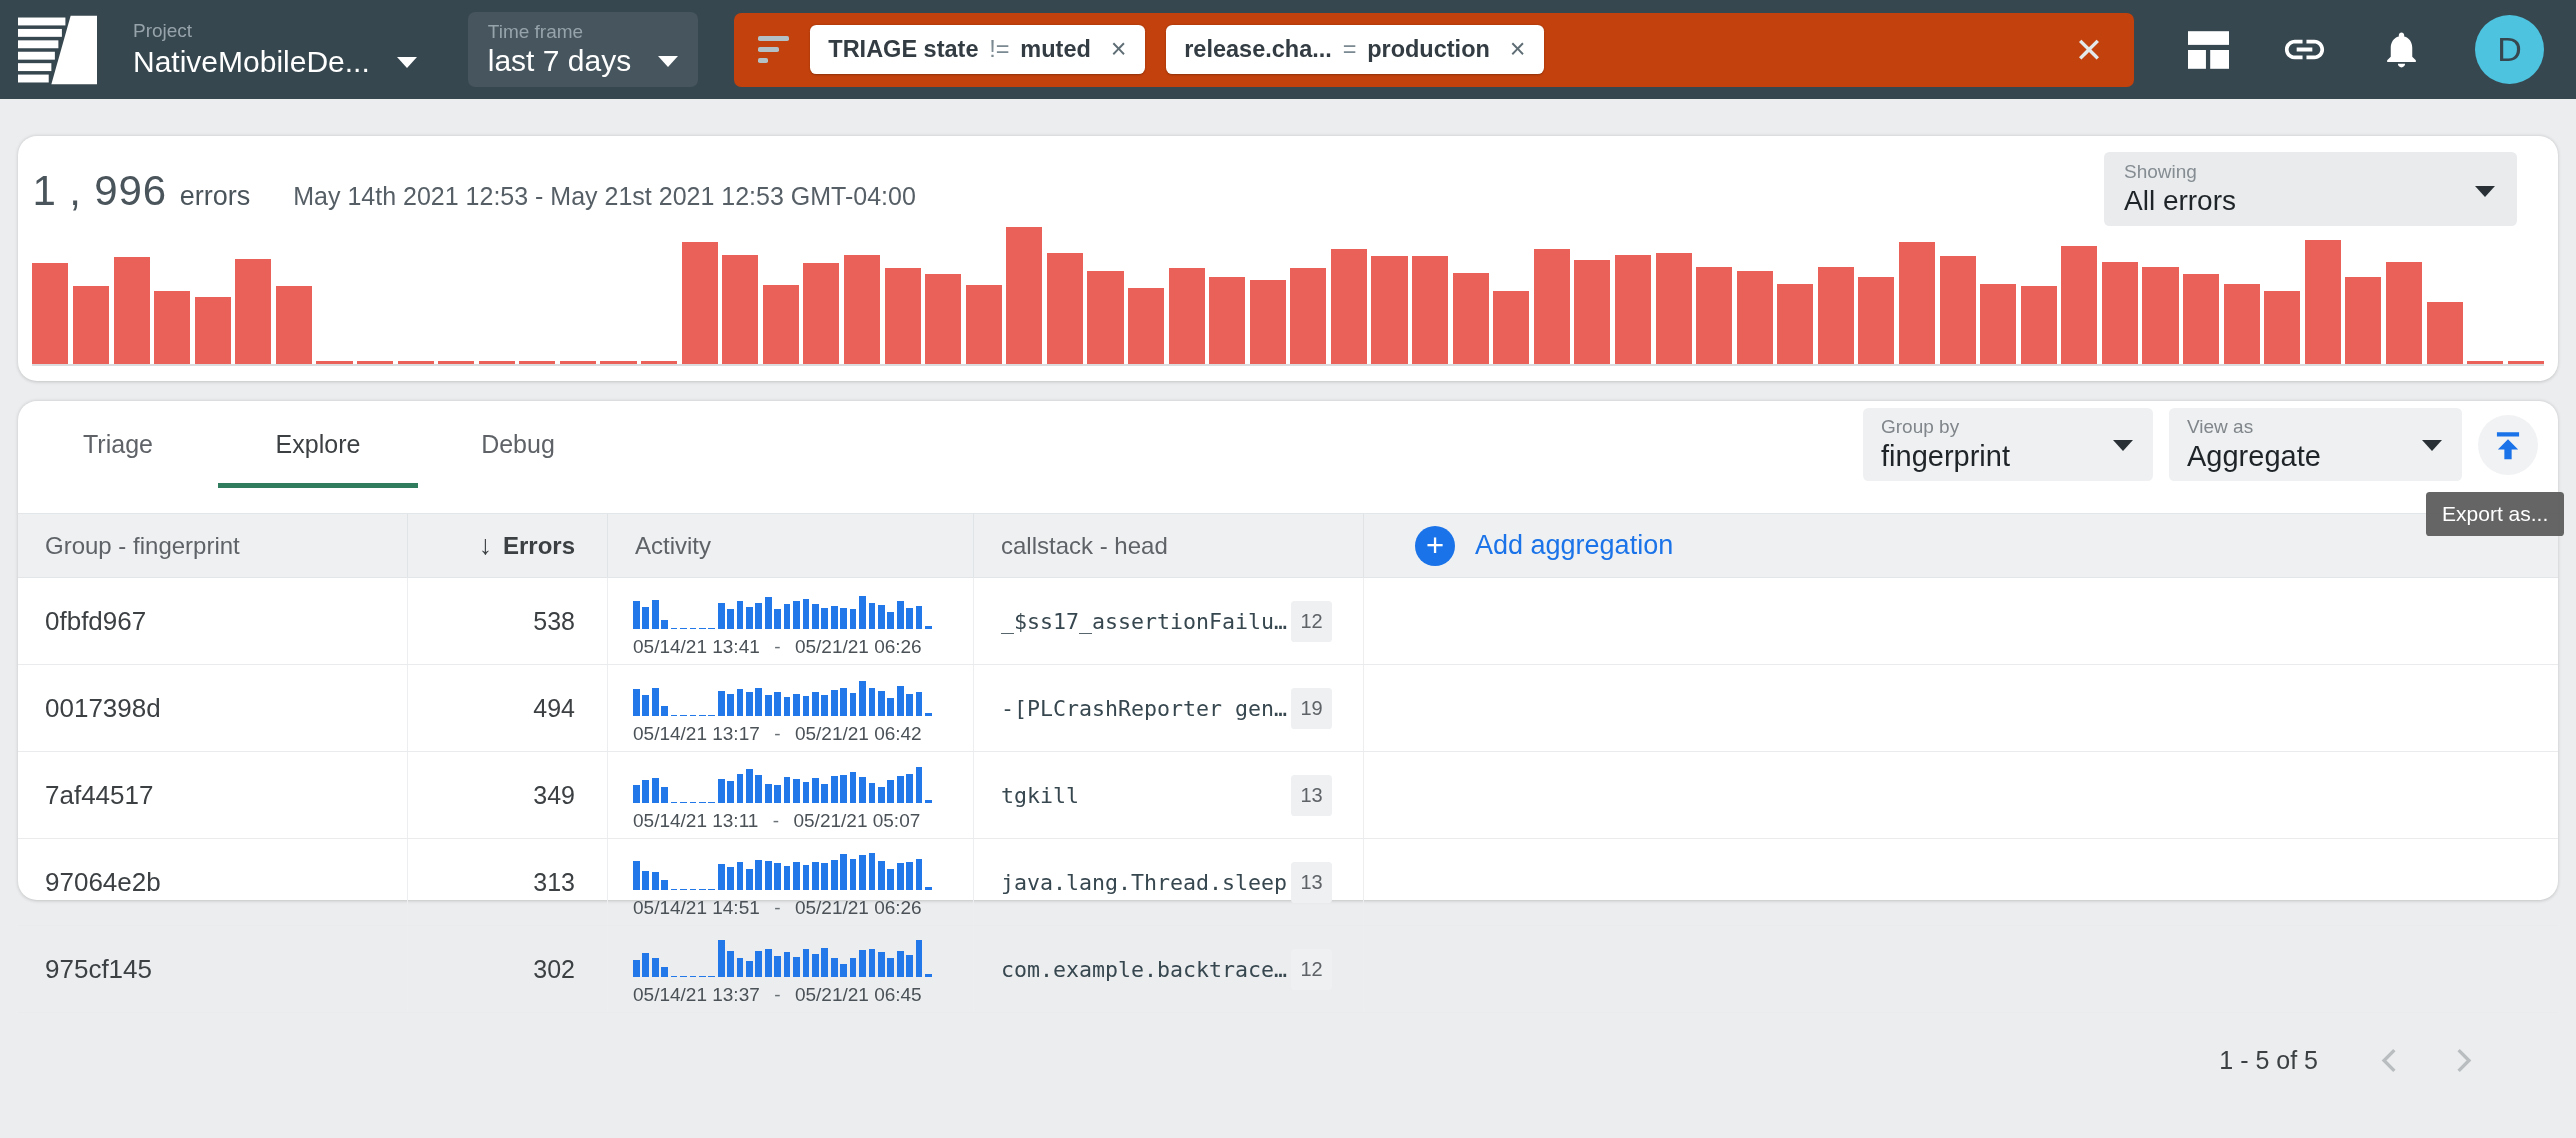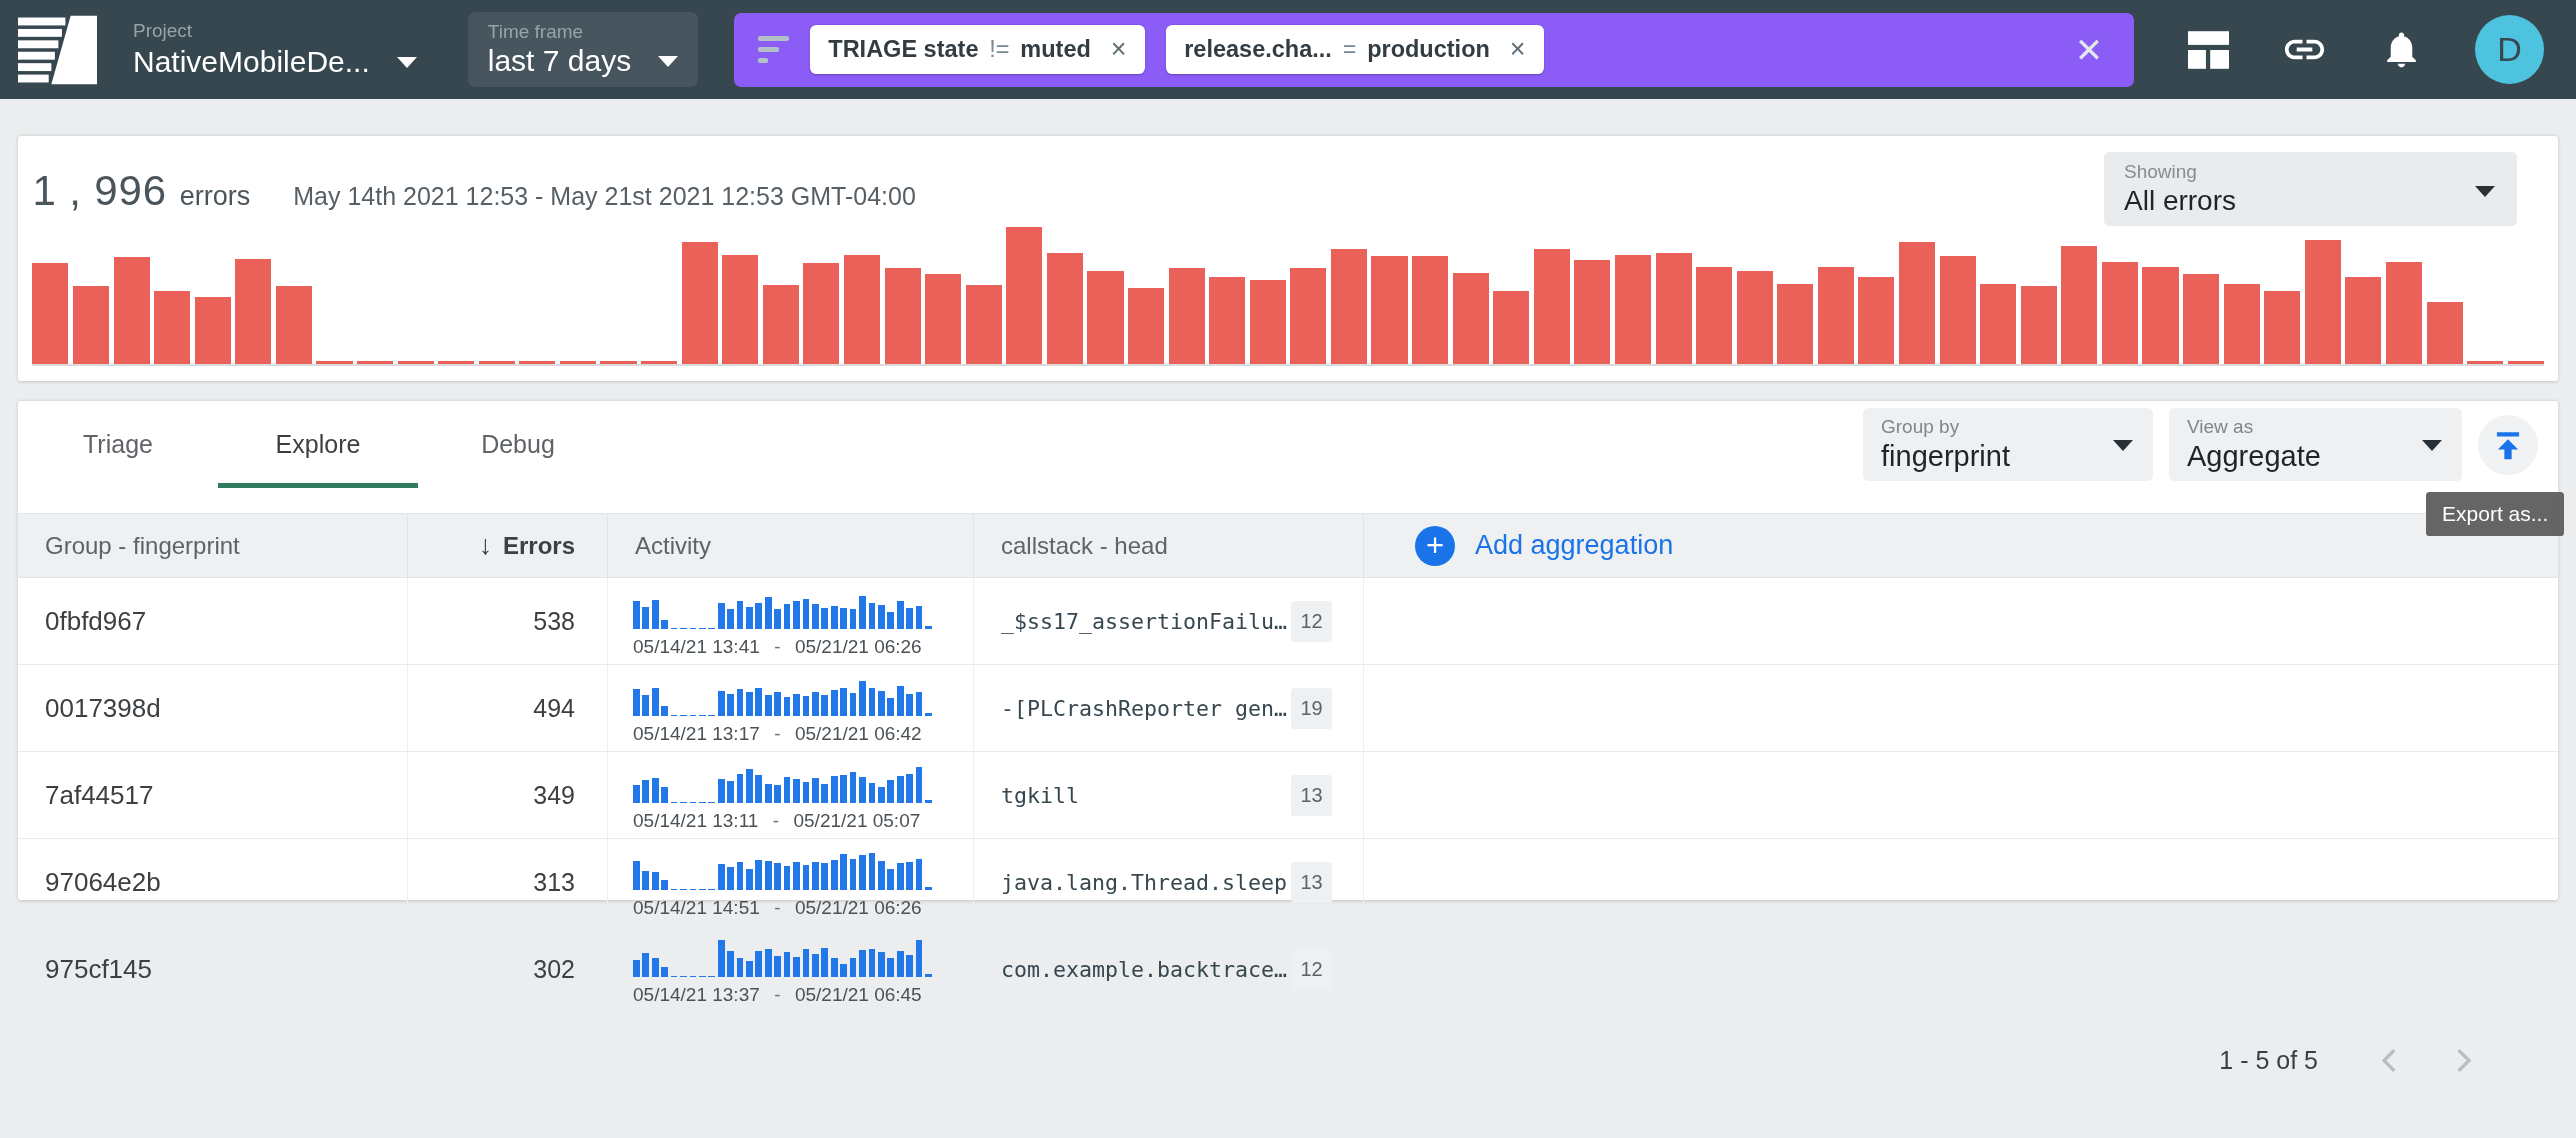--- a/index.html
+++ b/index.html
@@ -21,21 +21,21 @@
   .proj-value { font-size:30px; color:#ffffff; }
   .caret { width:0; height:0; border-left:10px solid transparent; border-right:10px solid transparent; border-top:11.7px solid #ffffff; margin-left:27px; flex:none; }
   .caret.dark { border-top-color:#2a3136; }
   .tf-box {
     margin-left:51px; background:#46555e; border-radius:7.2px; padding:9px 20px;
     display:flex; flex-direction:column; gap:1.8px; flex:none; cursor:pointer;
   }
   .tf-row { display:flex; align-items:center; }
   .tf-value { font-size:30px; color:#ffffff; }
   .filterbar {
-    margin-left:36px; flex:1; height:74px; background:#8b5cf6; border-radius:7.2px;
+    margin-left:36px; flex:1; height:74px; background:#c2410c; border-radius:7.2px;
     display:flex; align-items:center; padding:0 23.5px; gap:21.6px; min-width:0;
   }
   .sort-icon { display:flex; flex-direction:column; gap:6.3px; flex:none; }
   .sort-icon span { display:block; height:4.5px; background:#b3c0c6; border-radius:1.8px; }
   .sort-icon .l1 { width:31px; } .sort-icon .l2 { width:21.6px; } .sort-icon .l3 { width:10.8px; }
   .chip {
     background:#ffffff; border-radius:6.3px; padding:10.8px 18px; display:flex; align-items:center;
     font-size:23.5px; color:#323c42; white-space:nowrap; flex:none; cursor:default;
     box-shadow:0 0.9px 1.8px rgba(0,0,0,0.25);
   }
@@ -44,21 +44,21 @@
   .chip .chip-x { margin-left:20px; color:#5f6d75; font-size:27px; line-height:1; cursor:pointer; font-weight:normal; }
   .clear-x { margin-left:auto; color:#e3e8ea; font-size:34px; line-height:1; cursor:pointer; padding:0 7.2px; font-weight:300; }
   .top-icons { display:flex; align-items:center; margin-left:54px; gap:52px; flex:none; }
   .icon-btn { cursor:pointer; display:flex; align-items:center; justify-content:center; }
   .avatar {
     width:69px; height:69px; border-radius:50%; background:#4dc3e0; color:#37474f;
     display:flex; align-items:center; justify-content:center; font-size:34px; font-weight:500; cursor:pointer;
   }
 
   
-  .card { background:#ffffff; border-radius:3px; box-shadow:0 0.9px 3.6px rgba(0,0,0,0.18); }
+  .card { background:#ffffff; border-radius:19px; box-shadow:0 0.9px 3.6px rgba(0,0,0,0.18); }
   .card1 { position:relative; margin:37px 18px 0; height:245px; }
   .sum-row { display:flex; align-items:baseline; padding:31px 14.4px 0; }
   .err-count { font-size:42px; font-weight:300; color:#4a545b; letter-spacing:0.9px; }
   .err-suffix { font-size:27px; color:#4a545b; margin-left:12.6px; }
   .date-range { font-size:25px; color:#565f66; margin-left:43px; }
   .showing {
     position:absolute; top:16px; right:41px; width:413px; background:#e9ebed; border-radius:5.4px;
     padding:9px 20px; cursor:pointer;
   }
   .showing .mini-label { color:#858d93; }

